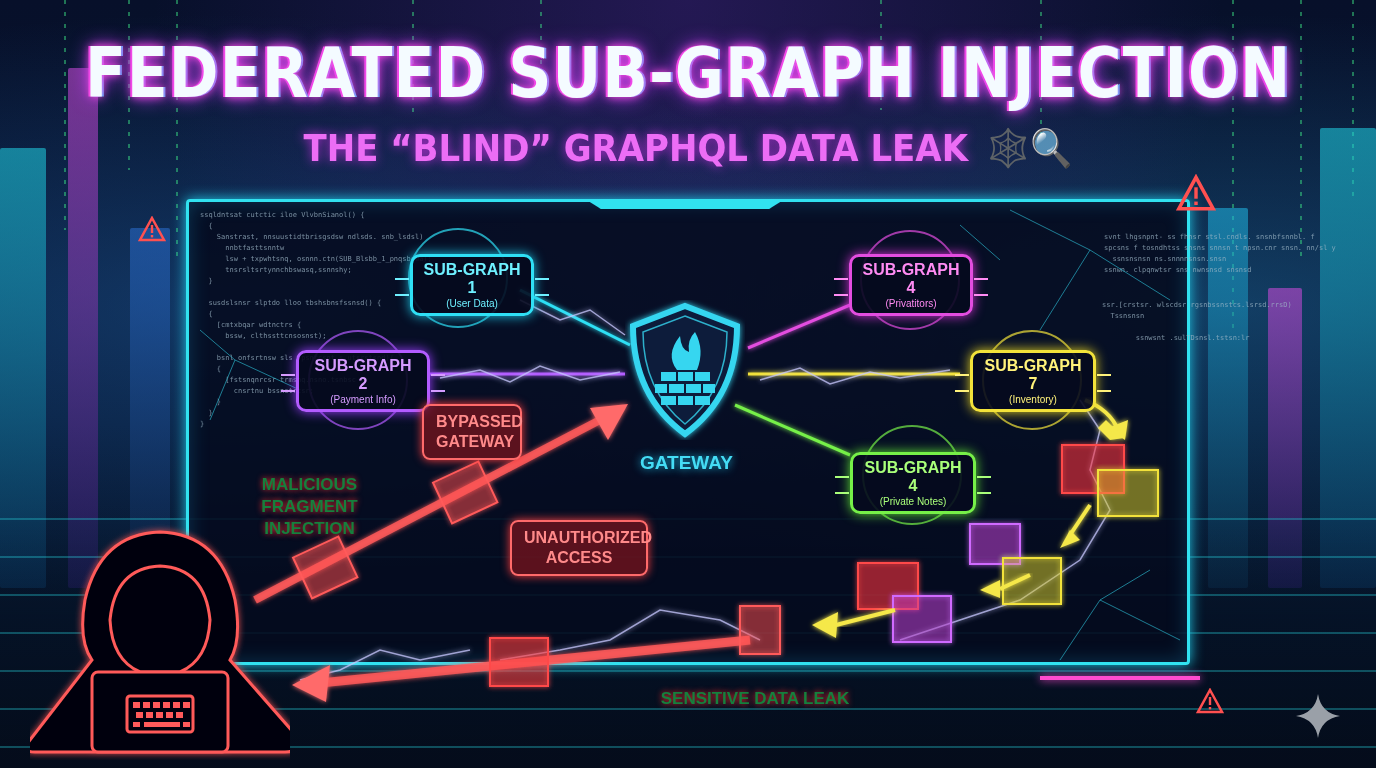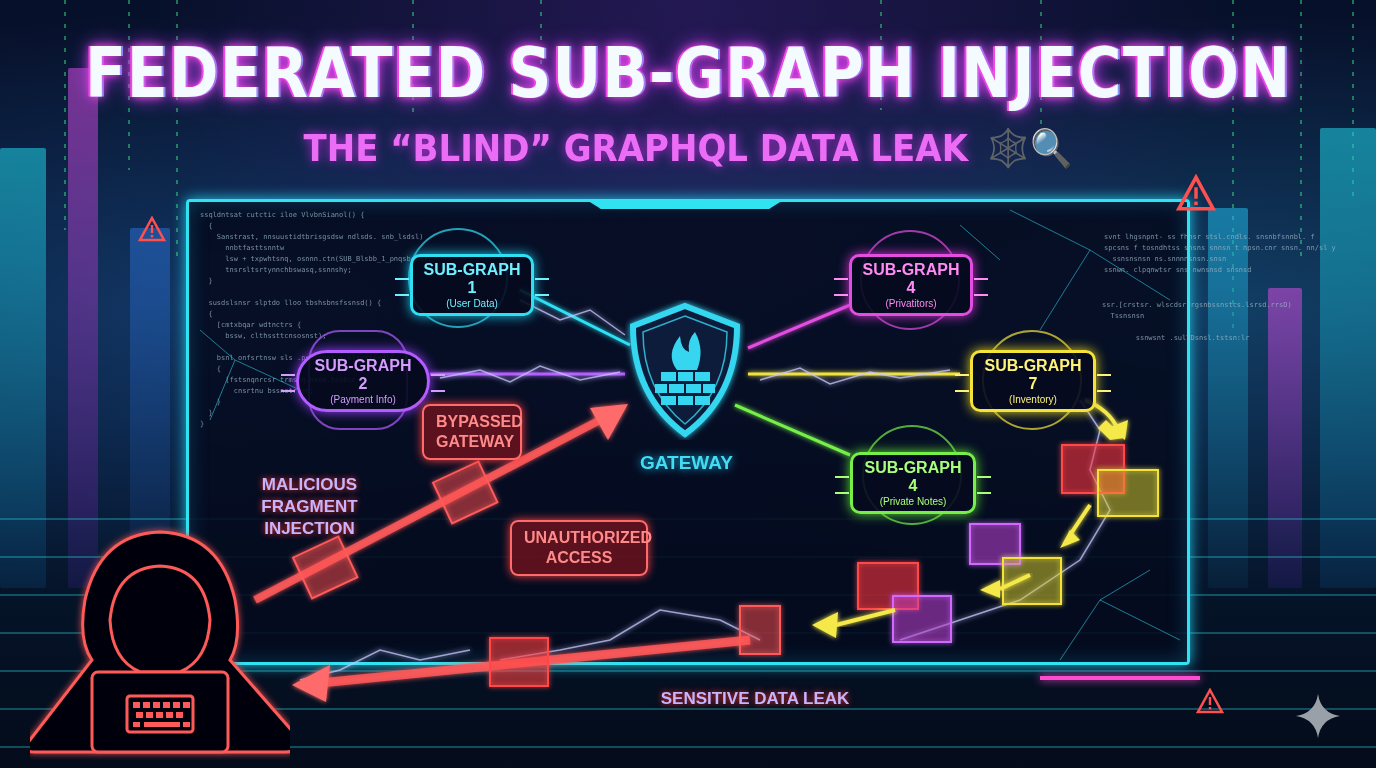--- a/index.html
+++ b/index.html
@@ -60,35 +60,35 @@
   .node .n-title { font-weight: bold; font-size: 16px; display: block; }
   .node .n-sub { font-size: 10px; display: block; }
   .node::before, .node::after {
     content: ""; position: absolute; top: 50%; width: 14px; height: 14px; margin-top: -7px;
     border-top: 2px solid currentColor; border-bottom: 2px solid currentColor;
   }
   .node::before { left: -18px; } .node::after { right: -18px; }
   .ring { position: absolute; border: 2px solid; border-radius: 50%; opacity: .7; }
 
   .cyan { color: #6ef0ff; border-color: #2fe0f5; box-shadow: 0 0 12px #1cc8e6; }
-  .violet { color: #d59bff; border-color: #b35cff; box-shadow: 0 0 12px #9b3dff; border-radius: 32px; }
+  .violet { color: #d59bff; border-color: #b35cff; box-shadow: 0 0 12px #9b3dff; }
   .magenta { color: #ff8bf3; border-color: #e34de0; box-shadow: 0 0 12px #d232d2; }
   .yellow { color: #fff27a; border-color: #f2e23a; box-shadow: 0 0 12px #e2d020; }
   .green { color: #a9ff7a; border-color: #76f048; box-shadow: 0 0 12px #5ee033; }
 
   .shield-wrap { position: absolute; left: 625px; top: 300px; width: 120px; height: 140px; }
   .gateway-label { position: absolute; left: 640px; top: 452px; font-weight: bold; font-size: 19px;
     color: #44dcf5; text-shadow: 0 0 8px #1cb8e0; }
 
   .callout {
     position: absolute; background: rgba(120,20,30,0.75); border: 2px solid #ff6a6a;
     border-radius: 8px; color: #ff8a8a; font-weight: bold; font-size: 16px; text-align: center;
     line-height: 1.25; padding: 6px 12px; box-shadow: 0 0 10px #ff3e3e;
   }
-  .red-label { position: absolute; color: #c4b5fd; font-weight: bold; font-size: 17px; text-align: center;
+  .red-label { position: absolute; color: #15803d; font-weight: bold; font-size: 17px; text-align: center;
     line-height: 1.3; text-shadow: 0 0 6px #ff2e2e; }
 
   .warn { position: absolute; width: 28px; height: 26px; }
   .star { position: absolute; left: 1296px; top: 694px; width: 44px; height: 44px; }
   svg.overlay { position: absolute; inset: 0; pointer-events: none; }
 </style>
 </head>
 <body>
 
 <div class="bg"></div>

